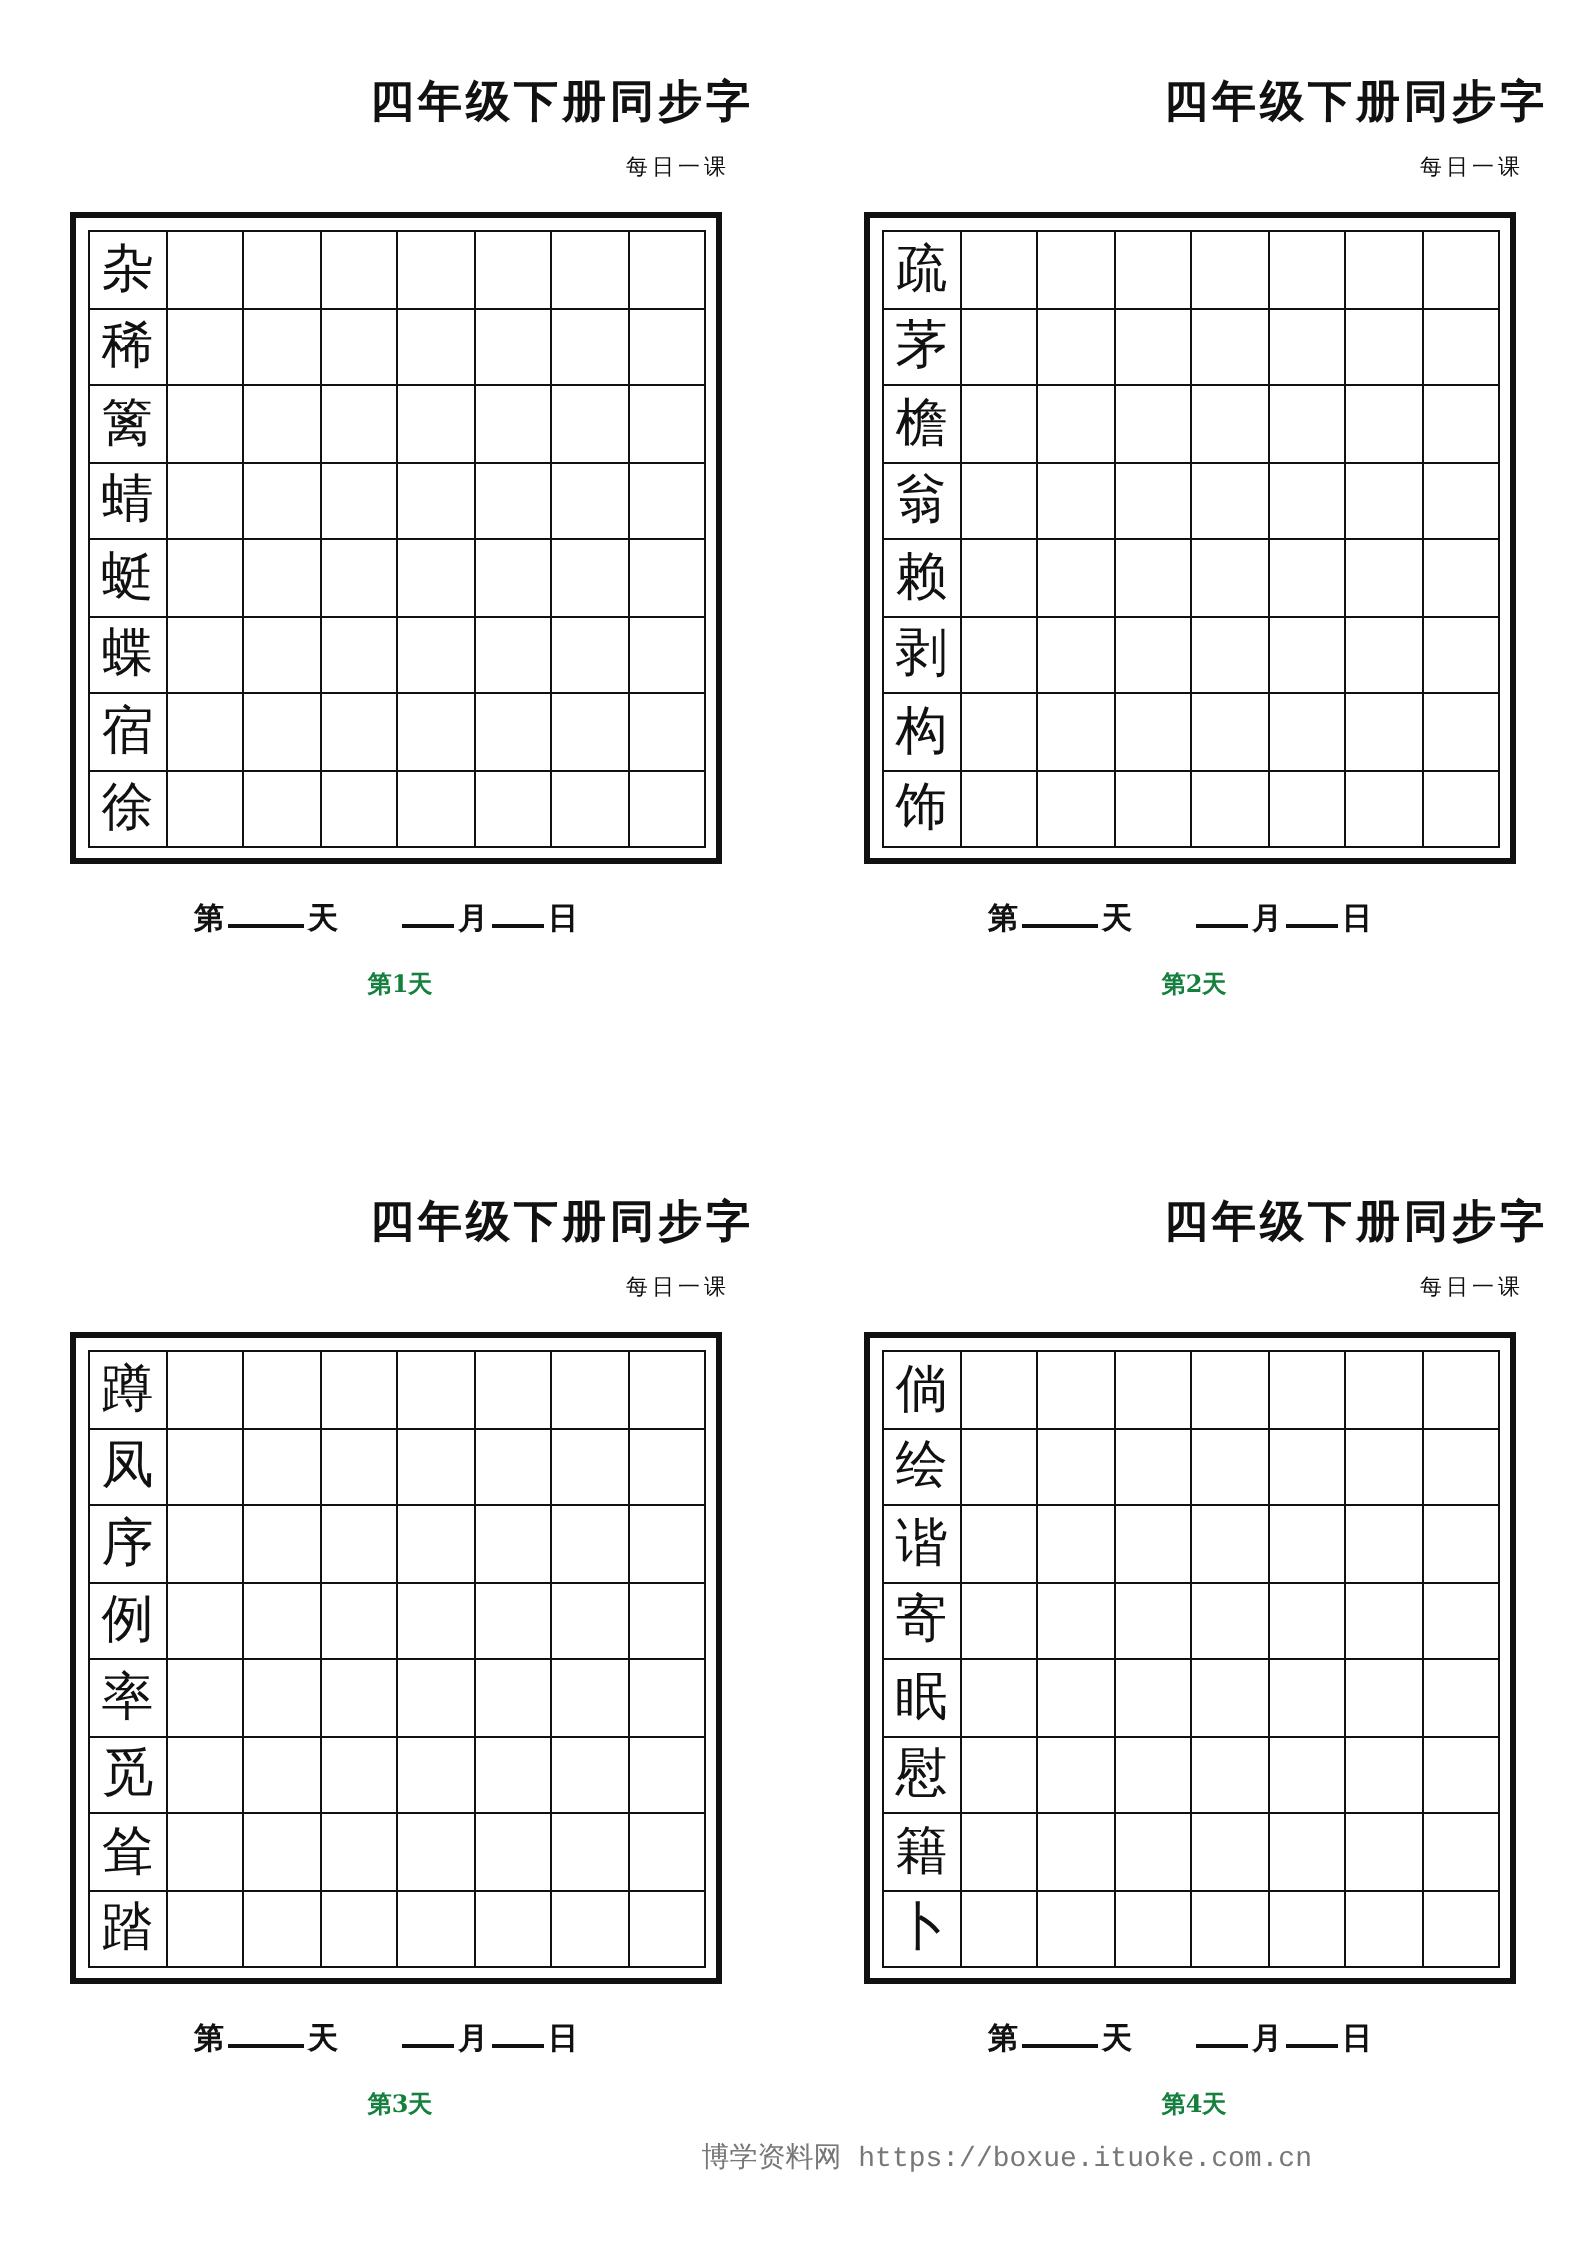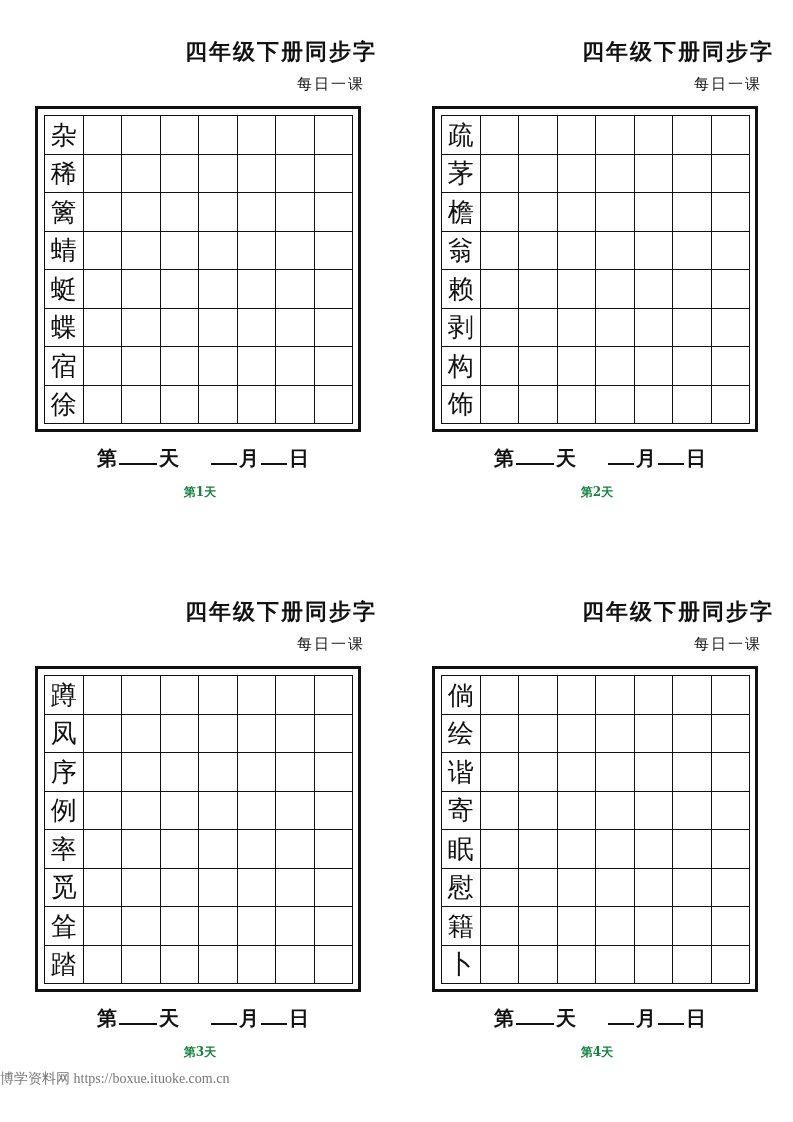--- a/index.html
+++ b/index.html
@@ -1,39 +1,39 @@
 <!DOCTYPE html>
 <html><head>
 <meta charset="utf-8">
 <style>
   html, body { margin: 0; padding: 0; background: #ffffff; }
   body { width: 793px; height: 1122px; position: relative; overflow: hidden;
          font-family: "DejaVu Serif", "Liberation Serif", serif; color: #111; }
   .card { position: absolute; width: 330px; }
   .title { position: absolute; left: 12px; width: 330px; top: 0; text-align: right;
            font-size: 22px; font-weight: bold; letter-spacing: 2px; line-height: 30px; }
-  .subtitle { position: absolute; right: 0; top: 38px; font-size: 15px; letter-spacing: 2px; line-height: 20px; }
+  .subtitle { position: absolute; right: 0; top: 38px; font-size: 11px; letter-spacing: 2px; line-height: 20px; }
   .frame { position: absolute; left: 0; top: 70px; width: 320px; height: 320px;
            border: 3px solid #111; box-sizing: content-box; }
   .grid { position: absolute; left: 6px; top: 6px; width: 308px; height: 308px;
           display: grid; grid-template-columns: repeat(8, 1fr); grid-template-rows: repeat(8, 1fr);
           border-left: 1.5px solid #111; border-top: 1.5px solid #111; }
   .cell { border-right: 1.5px solid #111; border-bottom: 1.5px solid #111;
           display: flex; align-items: center; justify-content: center;
           font-size: 26px; line-height: 1; font-family: "DejaVu Serif", serif; }
-  .dateline { position: absolute; left: 62px; top: 412px; font-size: 20px; font-weight: bold;
+  .dateline { position: absolute; left: 62px; top: 412px; font-size: 15px; font-weight: bold;
               white-space: nowrap; line-height: 20px; }
   .blank { display: inline-block; border-bottom: 2px solid #111; vertical-align: baseline; height: 14px; }
   .b1 { width: 38px; margin: 0 2px; }
   .b2 { width: 26px; margin: 0 2px; }
   .gap { display: inline-block; width: 30px; }
   .daylabel { position: absolute; left: 0; width: 330px; text-align: center; top: 448px;
               font-size: 12px; color: #15803d; font-weight: bold; }
-  .footer { position: absolute; left: 0; width: 656px; top: 1070px; text-align: left;
-            font-family: Liberation Serif, serif; font-size: 14px; color: #777; }
+  .footer { position: absolute; left: 0; width: 656px; top: 1070px; text-align: right;
+            font-family: Liberation Mono, monospace; font-size: 14px; color: #777; }
 </style>
 </head>
 <body>
 
 <div class="card" style="left:35px; top:36px;">
     <div class="title">四年级下册同步字</div>
     <div class="subtitle">每日一课</div>
     <div class="frame">
       <div class="grid">
         <div class="cell">杂</div>

